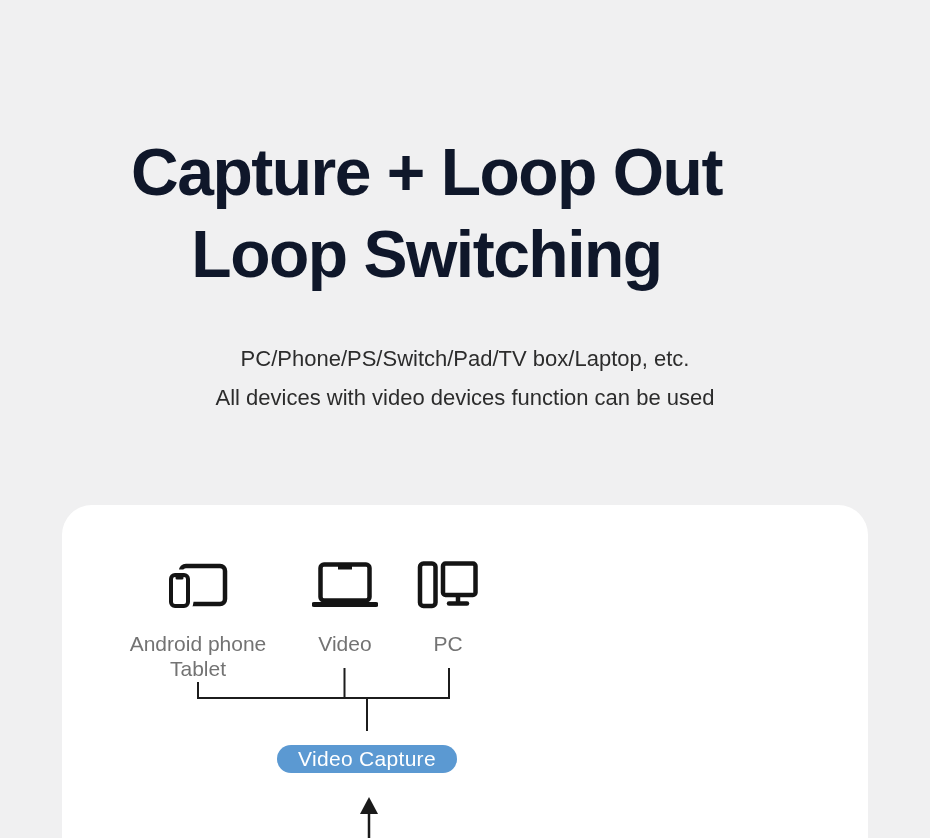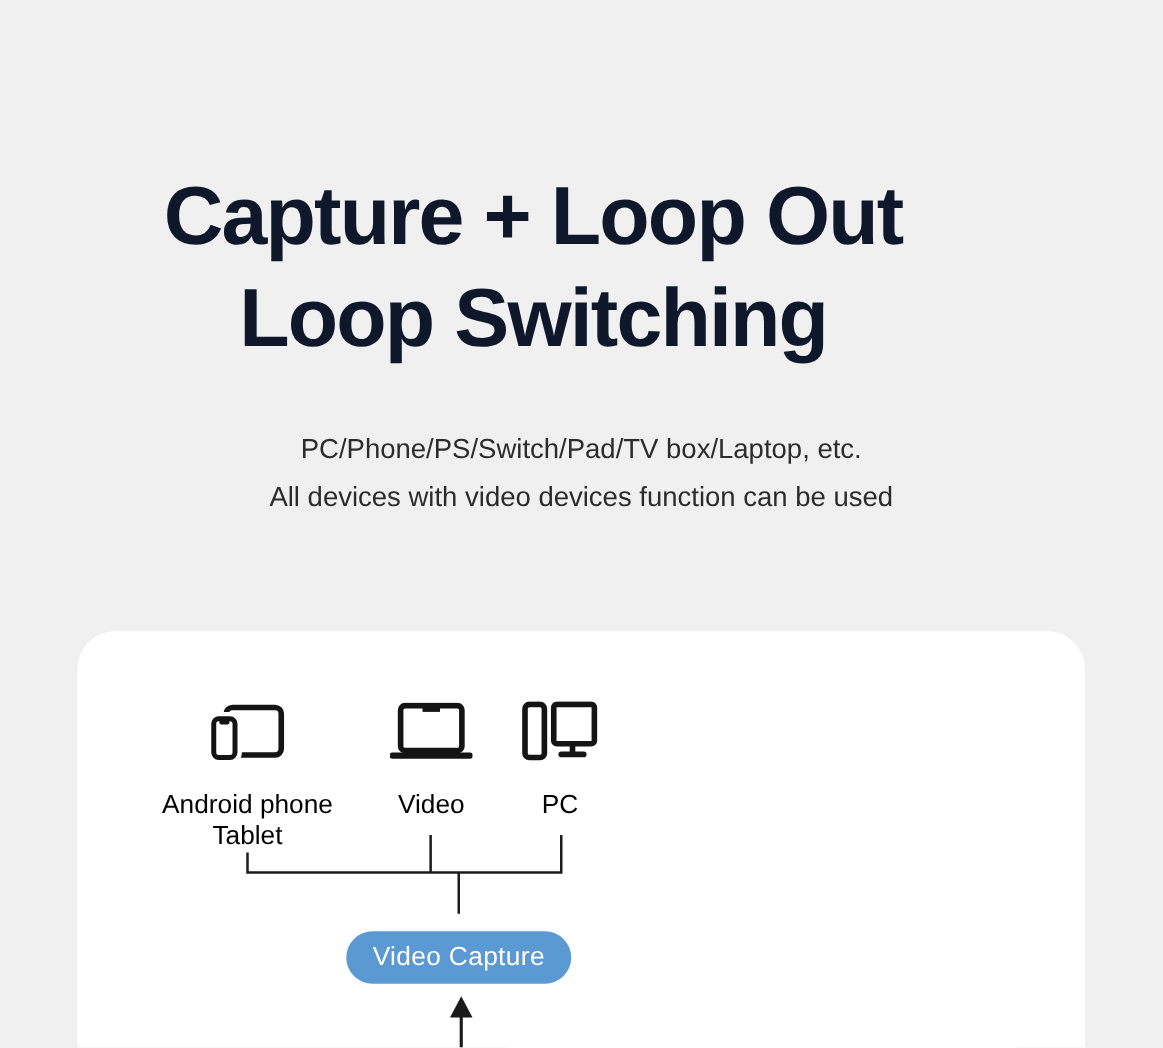--- a/index.html
+++ b/index.html
@@ -49,32 +49,32 @@
   .icon-phone-tablet { left: 106px; top: 55px; }
   .icon-laptop       { left: 250px; top: 57px; }
   .icon-pc           { left: 355px; top: 56px; }
 
   .device-label {
     position: absolute;
     top: 127px;
     font-size: 21px;
     line-height: 24.5px;
     text-align: center;
-    color: #000000;
+    color: #737373;
   }
   .label-1 { left: 36px;  width: 200px; }
   .label-2 { left: 233px; width: 100px; }
   .label-3 { left: 336px; width: 100px; text-align: center; }
 
   .connector { position: absolute; left: 128px; top: 155px; }
 
   .capture-pill {
     position: absolute;
     left: 215px; top: 240px;
-    width: 180px; height: 42px;
+    width: 180px; height: 28px;
     border-radius: 21px;
     background: #5b99d2;
     color: #ffffff;
     font-size: 21px;
     font-weight: 400;
     display: flex;
     align-items: center;
     justify-content: center;
     letter-spacing: 0.3px;
   }

